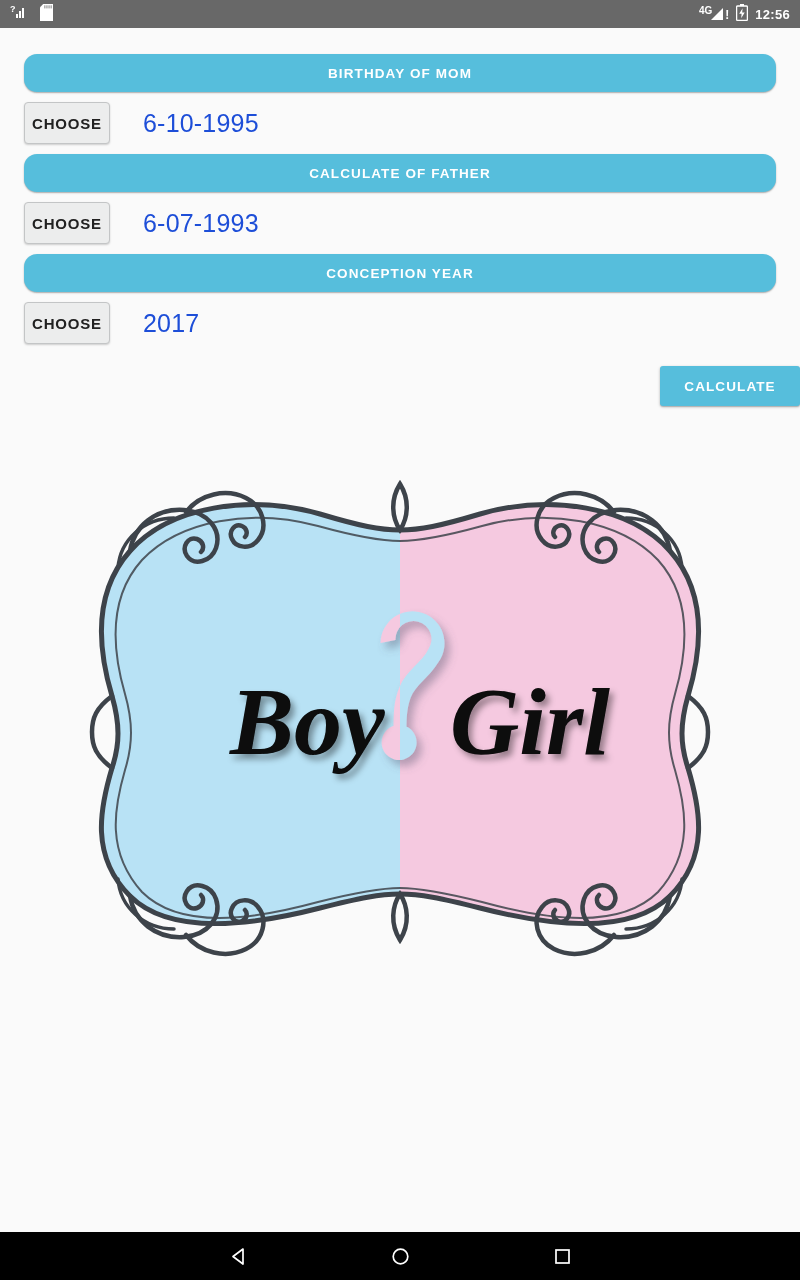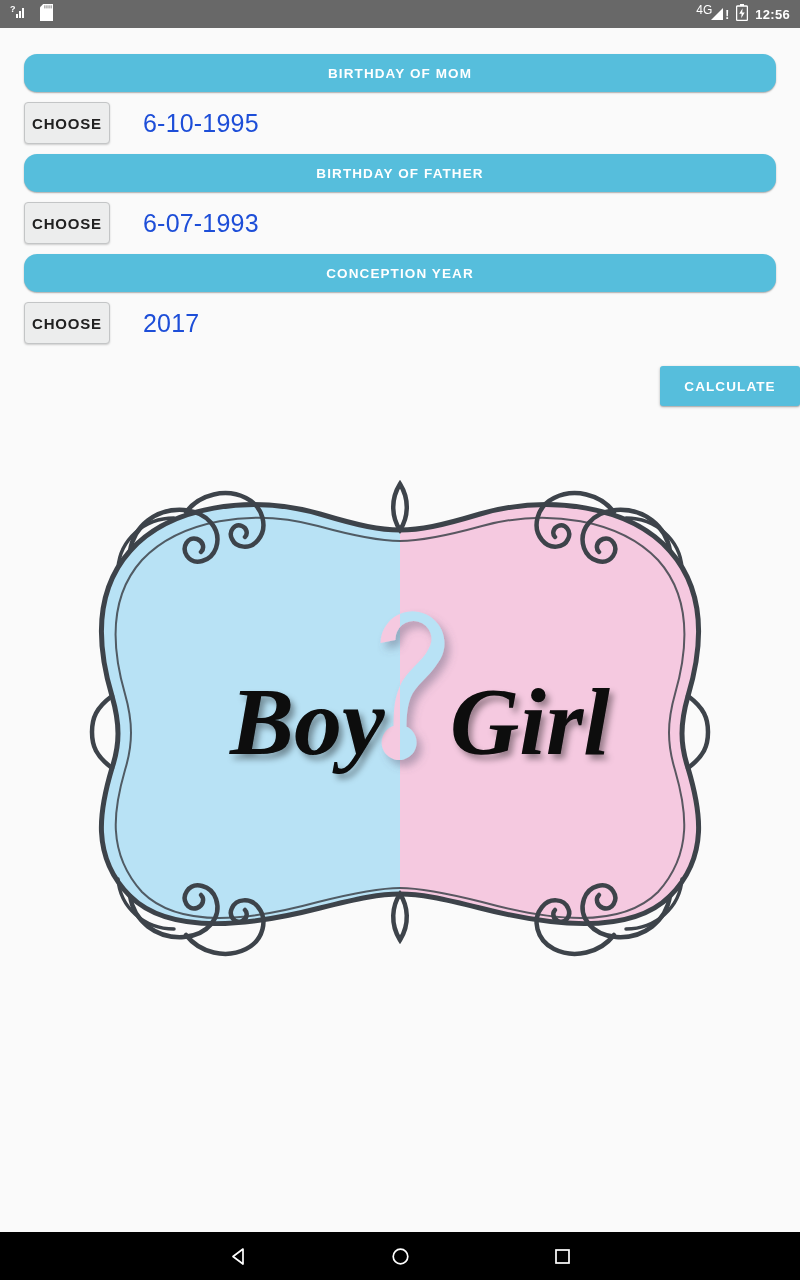--- a/index.html
+++ b/index.html
@@ -18,21 +18,21 @@
     background: #686868;
     display: flex; align-items: center;
     padding: 0 10px;
     color: #ffffff;
   }
   .sb-left { display: flex; align-items: center; gap: 13px; }
   .sb-right { margin-left: auto; display: flex; align-items: center; gap: 7px; }
   .sb-clock { font-size: 13px; font-weight: 600; letter-spacing: .3px; color:#fff; }
   .sb-ico { display: block; }
   .sb-badge {
-    font-size: 12px; font-weight: 400; line-height: 1;
+    font-size: 10px; font-weight: 700; line-height: 1;
     position: relative; top: -5px; margin-right: -2px; color: #fff;
   }
   .sb-bang { font-size: 12px; font-weight: 700; line-height: 1; color:#fff; }
   .sb-grp { display: flex; align-items: flex-end; }
 
   
   .content { position: absolute; top: 28px; left: 0; width: 800px; bottom: 48px; }
 
   .section { width: 800px; }
   .bar {
@@ -150,21 +150,21 @@
 
     <div class="section" style="margin-top:26px;">
       <div class="bar">BIRTHDAY OF MOM</div>
       <div class="row">
         <div class="choose-btn">CHOOSE</div>
         <div class="value">6-10-1995</div>
       </div>
     </div>
 
     <div class="section">
-      <div class="bar">BIRTHDAY OF FATHER</div>
+      <div class="bar">CALCULATE OF FATHER</div>
       <div class="row">
         <div class="choose-btn">CHOOSE</div>
         <div class="value">6-07-1993</div>
       </div>
     </div>
 
     <div class="section">
       <div class="bar">CONCEPTION YEAR</div>
       <div class="row">
         <div class="choose-btn">CHOOSE</div>

